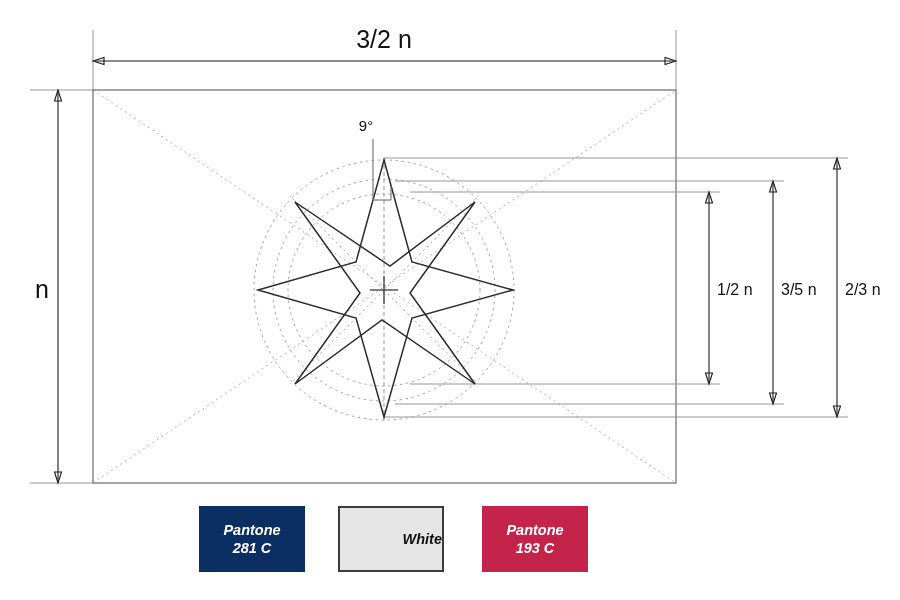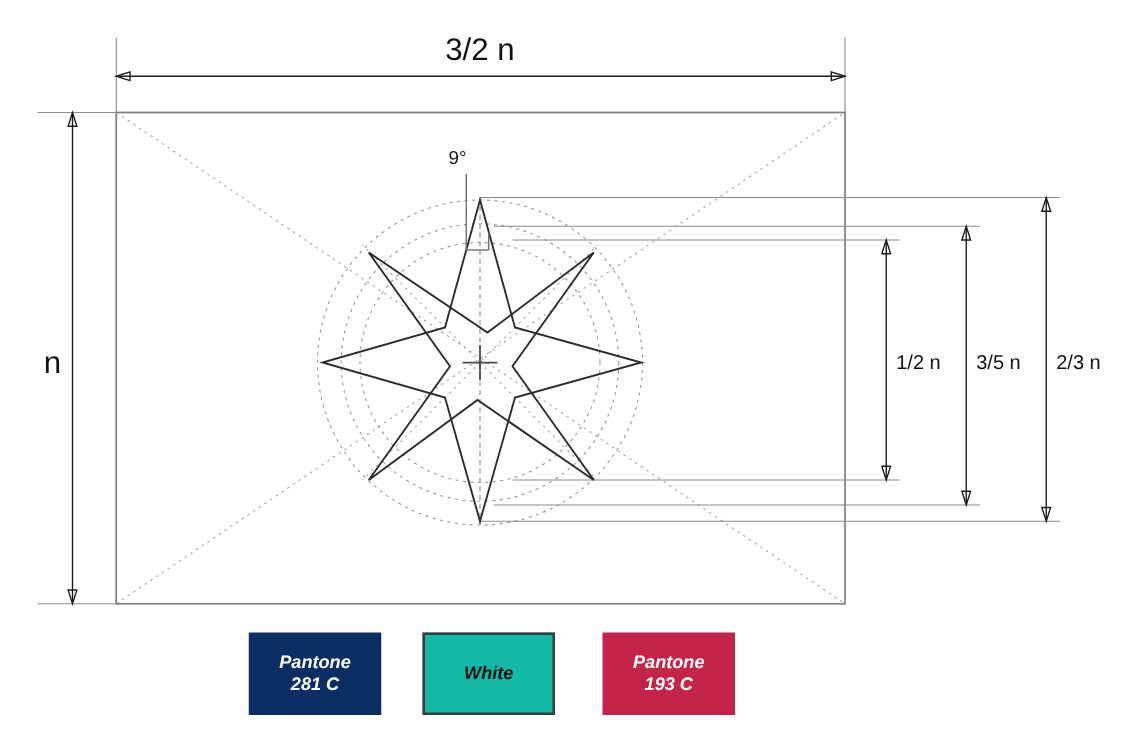--- a/index.html
+++ b/index.html
@@ -236,21 +236,21 @@
 
   </svg>
 
   <div id="swatch-row">
 
     <div class="swatch" id="swatch-navy" style="background: rgb(12, 47, 99);">
       <span class="swatch-label" style="color: rgb(255, 255, 255);">Pantone
 281 C</span>
     </div>
 
-    <div class="swatch" id="swatch-white" style="background: #14b8a6; border: 2px solid rgb(60, 60, 60);">
+    <div class="swatch" id="swatch-white" style="background: #e5e5e5; border: 2px solid rgb(60, 60, 60); justify-content: flex-end;">
       <span class="swatch-label" style="color: rgb(17, 17, 17);">White</span>
     </div>
 
     <div class="swatch" id="swatch-red" style="background: rgb(196, 35, 74);">
       <span class="swatch-label" style="color: rgb(255, 255, 255);">Pantone
 193 C</span>
     </div>
 
   </div>
 

